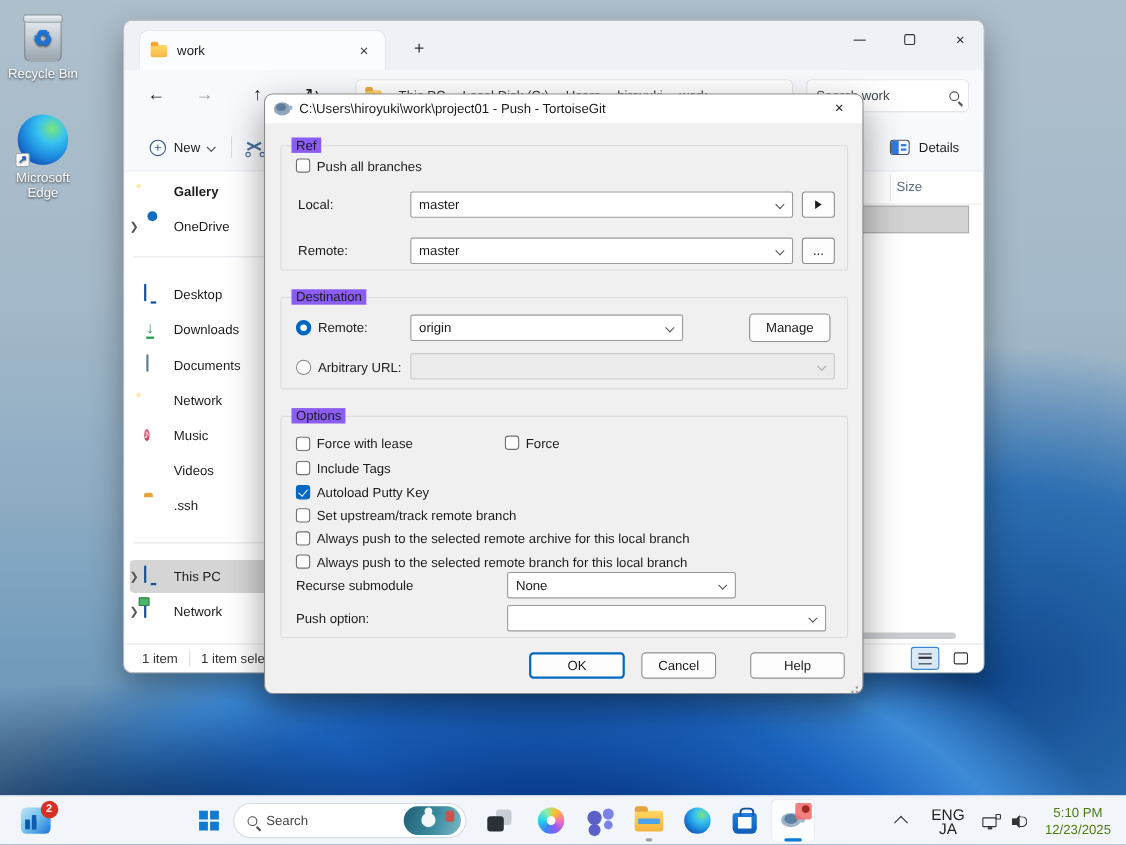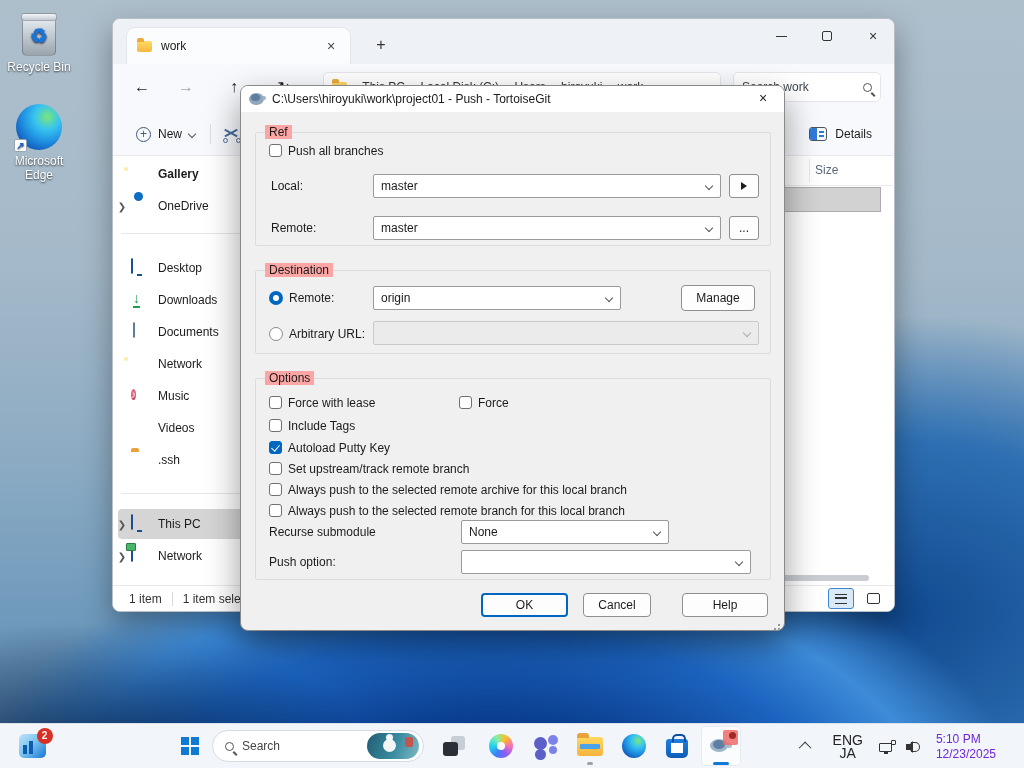--- a/index.html
+++ b/index.html
@@ -135,21 +135,21 @@
   
   #dlg { position:absolute; left:240px; top:85px; width:545px; height:546px; background:#f0f0f0;
          border:1px solid #8a8a8a; border-radius:8px; box-shadow:0 14px 34px rgba(0,0,0,.4); overflow:hidden; }
   .dlg-title { position:absolute; left:0; top:0; right:0; height:26px; background:#fff;
          display:flex; align-items:center; padding:0 8px; gap:8px; }
   .turtle { width:15px; height:12px; background:#8fa6bd; border-radius:50%; position:relative; flex:0 0 15px; }
   .turtle::before { content:""; position:absolute; left:2px; top:1px; width:9px; height:7px; background:#5f7d9d; border-radius:50%; }
   .turtle::after { content:""; position:absolute; right:-2px; top:3px; width:4px; height:4px; background:#9db3c8; border-radius:50%; }
   .dlg-x { position:absolute; right:10px; top:4px; width:22px; height:18px; text-align:center; font-size:14px; color:#222; }
   .group { position:absolute; left:14px; width:516px; border:1px solid #dcdcdc; border-radius:2px; }
-  .legend { position:absolute; top:-8px; left:9px; background:#fca5a5; padding:0 4px; }
+  .legend { position:absolute; top:-8px; left:9px; background:#8b5cf6; padding:0 4px; }
   #g-ref { top:46px; height:114px; } #g-dest { top:184px; height:84px; } #g-opt { top:292px; height:202px; }
 
   .cb { position:absolute; display:flex; align-items:center; gap:6px; height:15px; }
   .cbox { width:13px; height:13px; border:1px solid #707070; border-radius:3px; background:#fff; flex:0 0 13px; }
   .cb.on .cbox { background:#0067c0; border-color:#0067c0; position:relative; }
   .cb.on .cbox::after { content:""; position:absolute; left:3.2px; top:1.4px; width:4px; height:7px;
         border-right:1.6px solid #fff; border-bottom:1.6px solid #fff; transform:rotate(40deg); }
   .radio { width:14px; height:14px; border-radius:50%; background:#fff; border:1px solid #8a8a8a; flex:0 0 14px; }
   .radio.on { border:4.5px solid #0067c0; }
 
@@ -229,21 +229,21 @@
   .net-ic { position:relative; width:17px; height:14px; margin-right:10px; }
   .net-ic .scr { position:absolute; left:0; bottom:2px; width:13px; height:9px; border:1.4px solid #333; border-radius:1px; }
   .net-ic .std { position:absolute; left:4.6px; bottom:0; width:4px; height:1.4px; background:#333; }
   .net-ic .plug { position:absolute; right:0; top:0; width:5px; height:5px; border:1.2px solid #333; border-radius:1px; }
   .vol-ic { position:relative; width:16px; height:14px; margin-right:14px; }
   .vol-ic .spk { position:absolute; left:0; top:4px; width:4px; height:6px; background:#333; }
   .vol-ic .spk::after { content:""; position:absolute; left:1px; top:-3px; border-right:6px solid #333;
         border-top:6px solid transparent; border-bottom:6px solid transparent; }
   .vol-ic .wave { position:absolute; right:2px; top:2px; width:9px; height:10px; border:1.5px solid #333;
         border-left:none; border-top-right-radius:9px; border-bottom-right-radius:9px; }
-  .clock { text-align:left; line-height:15px; color:#6d28d9; margin-right:28px; }
+  .clock { text-align:center; line-height:15px; color:#4d7c0f; margin-right:14px; }
 </style>
 </head>
 <body>
 
 <div id="desktop">
 
   <div class="dicon" style="left:0; top:16px;">
     <div class="art bin-art">
         <span class="bin-glyph">♻</span>
       </div>
@@ -452,21 +452,21 @@
       <span class="radio"></span>
         <span>Arbitrary URL:</span>
       </label>
     <div class="combo disabled" style="left:132px; top:235px; width:386px;">
       <span class="chev"></span>
       </div>
 
     <div class="group" id="g-opt">
       <span class="legend">Options</span>
     </div>
-    <label class="cb" style="left:28px; top:309px;">
+    <label class="cb" style="left:28px; top:309px;align-items:flex-end;">
       <span class="cbox"></span>
         <span>Force with lease</span>
       </label>
     <label class="cb" style="left:218px; top:309px;">
       <span class="cbox"></span>
         <span>Force</span>
       </label>
     <label class="cb" style="left:28px; top:332px;">
       <span class="cbox"></span>
         <span>Include Tags</span>

